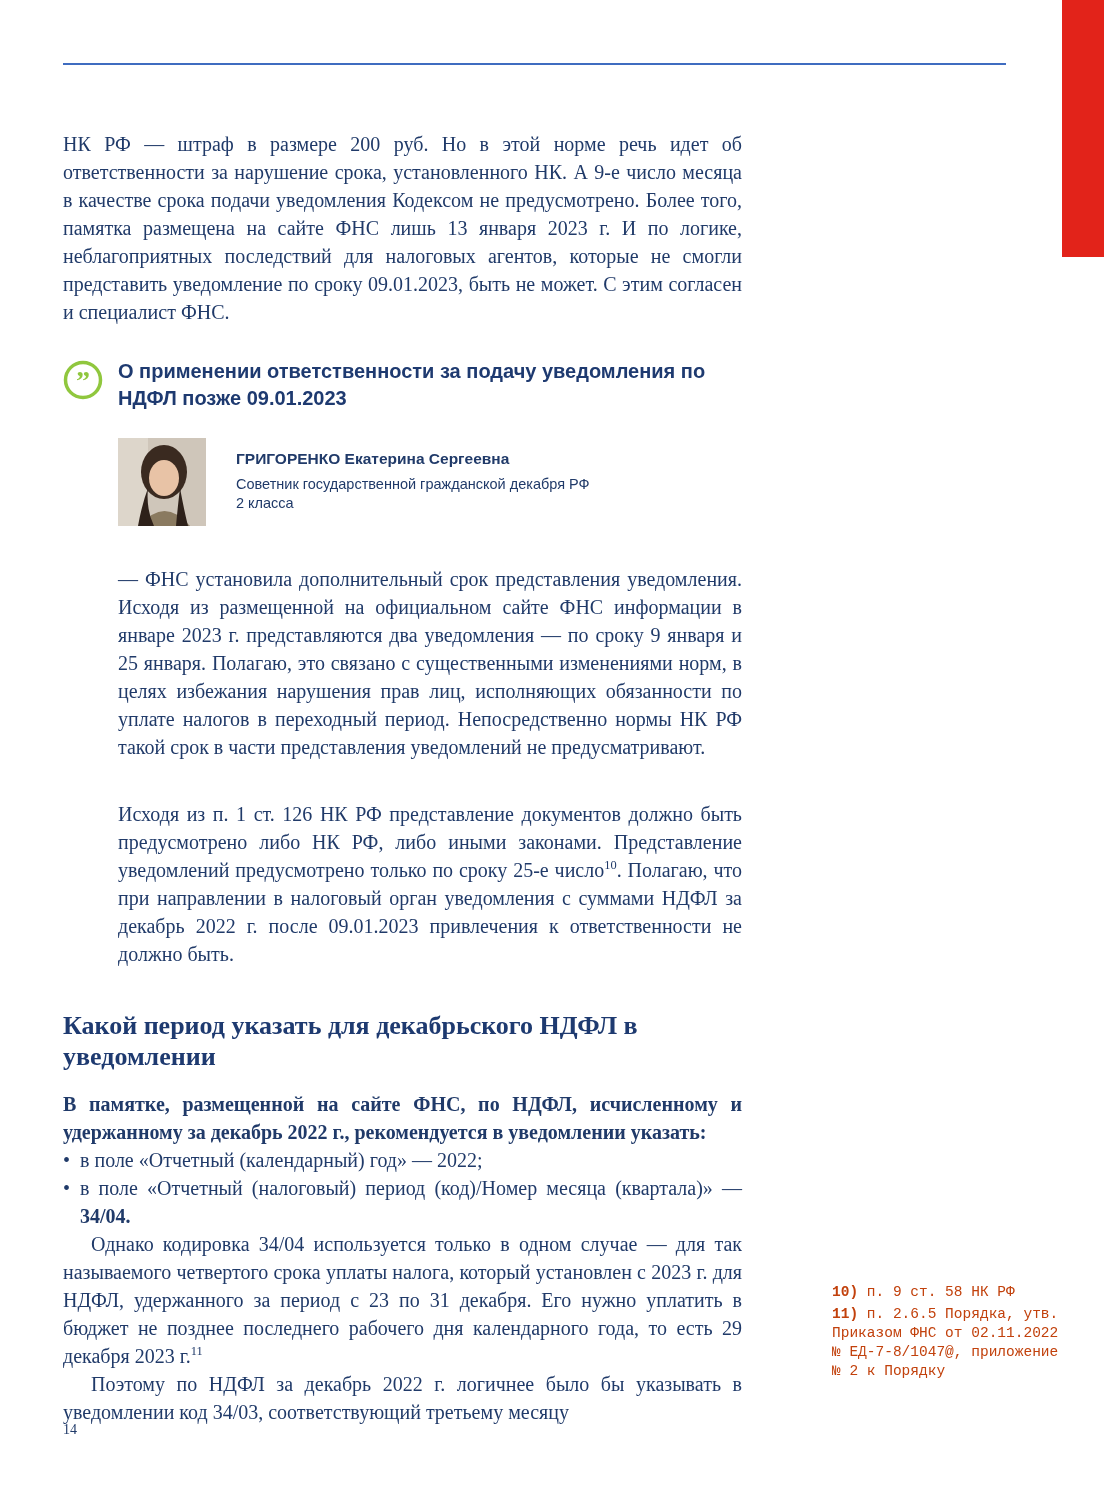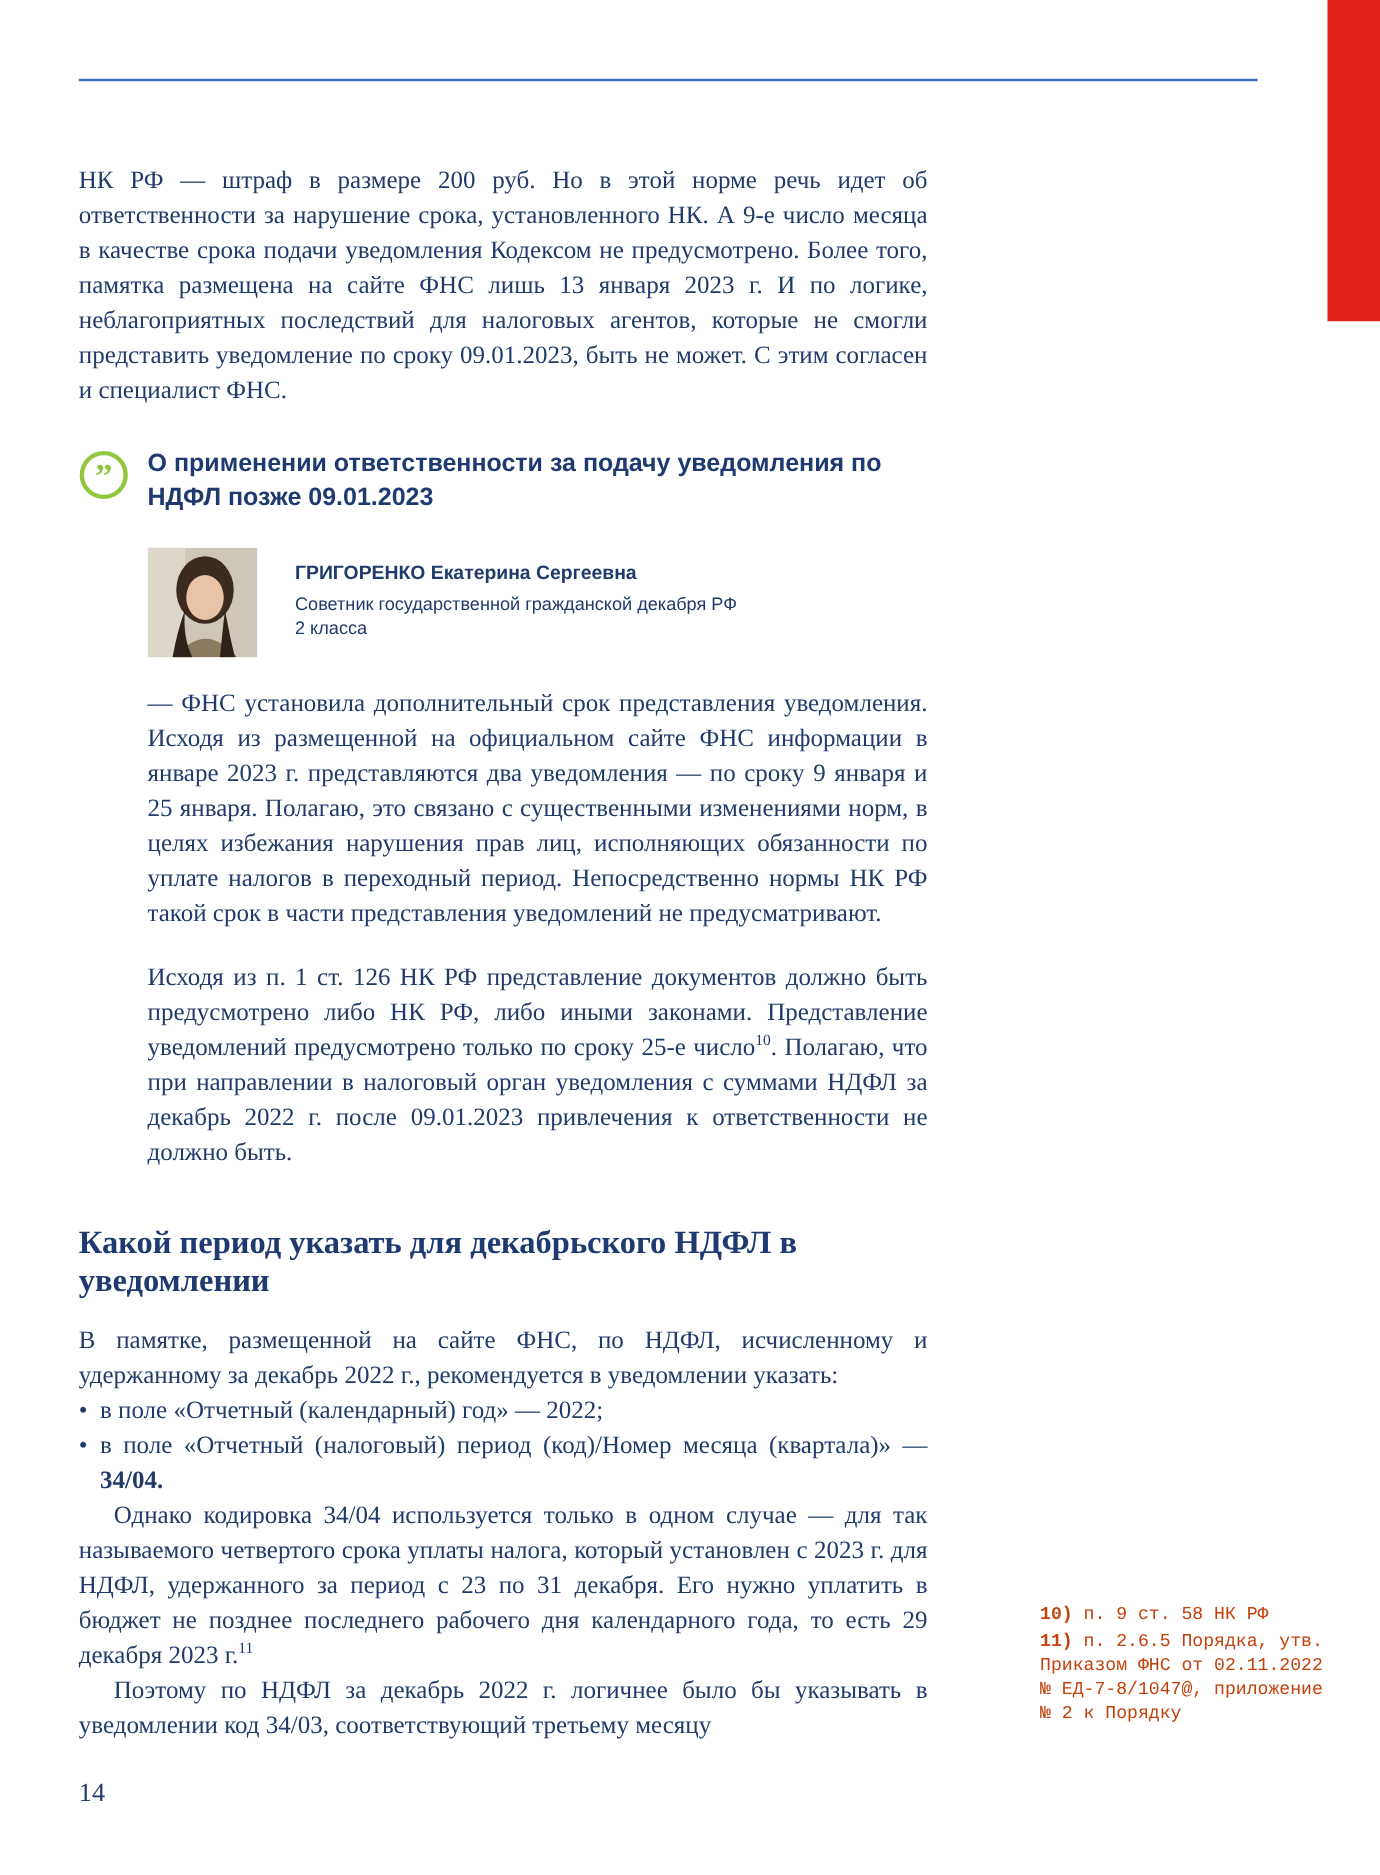--- a/index.html
+++ b/index.html
@@ -56,32 +56,32 @@
     font-size:20px;
     line-height:27px;
     color:#1e3a70;
     width:610px;
   }
   .author { display:flex; margin-top:26px; gap:30px; align-items:flex-start; }
   .avatar { width:88px; height:88px; flex:0 0 88px; overflow:hidden; }
   .author-meta { padding-top:12px; font-family:"Liberation Sans", sans-serif; color:#203a69; }
   .author-name { font-weight:bold; font-size:15.5px; margin-bottom:7px; }
   .author-title { font-size:14.5px; line-height:19px; }
-  .quote-para { margin-top:23px; }
+  .quote-para { margin-top:39px; }
 
   .section-heading {
     margin-top:42px;
     font-family:"Liberation Serif", serif;
     font-weight:bold;
     font-size:26px;
     line-height:31px;
     color:#1e3a70;
     width:660px;
   }
-  .section-lead { margin-top:18px; }
+  .section-lead { margin-top:18px;font-weight:bold; }
   .bullets { list-style:none; }
   .bullets li {
     position:relative;
     padding-left:17px;
     font-size:20px;
     line-height:28px;
     text-align:justify;
     color:#203a69;
   }
   .bullets li::before {
@@ -101,21 +101,21 @@
     font-size:14.5px;
     line-height:19px;
     color:#c2410c;
   }
   .footnote { margin-bottom:3px; }
   .fn-marker { font-weight:bold; }
 
   .page-number {
     position:absolute;
     left:63px; top:1422px;
-    font-size:21px;
+    font-size:14px;
     color:#203a69;
   }
 </style>
 </head>
 <body>
 
 <div class="page">
 
   <div class="red-tab"></div>
 

